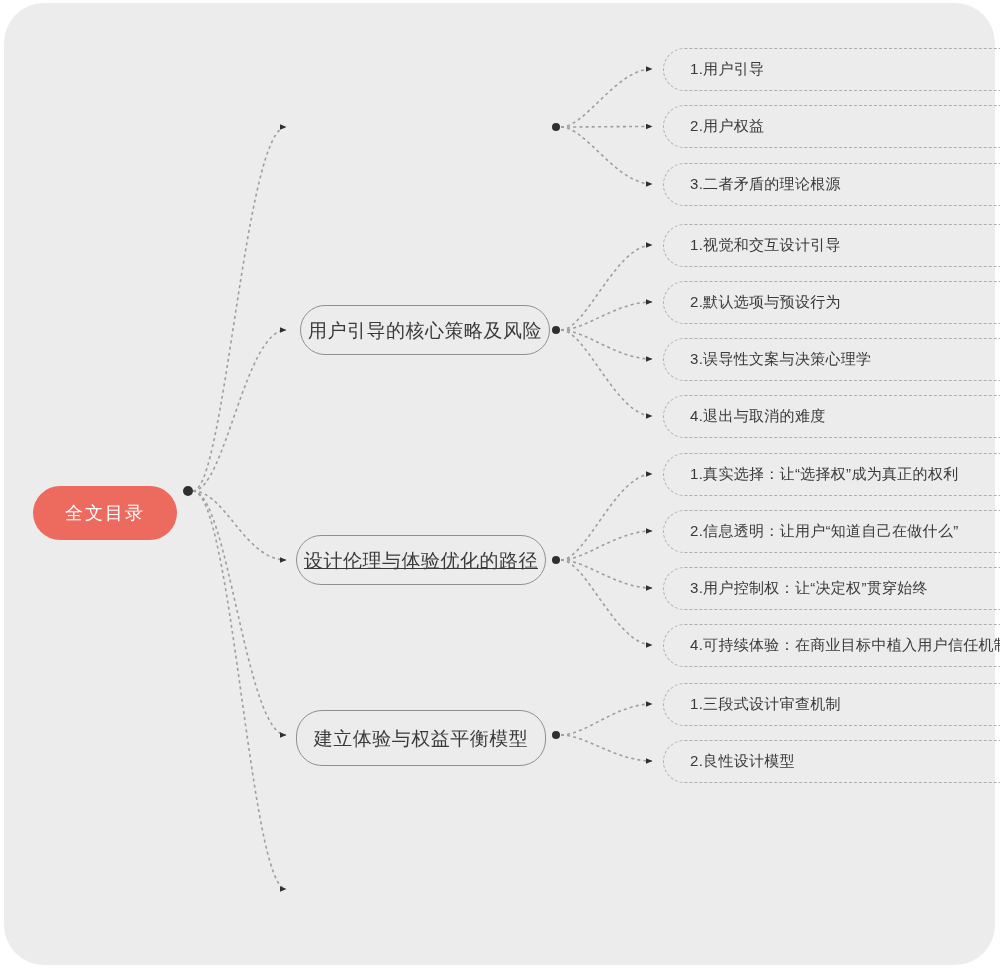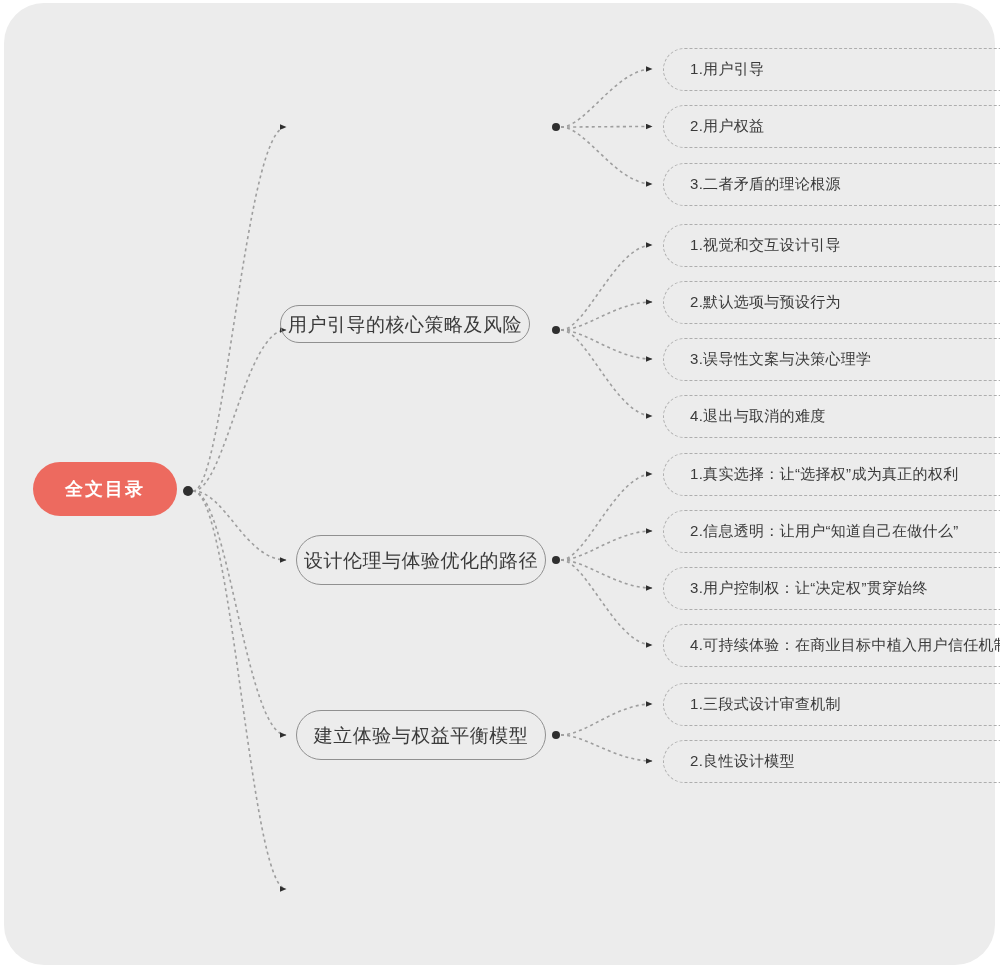--- a/index.html
+++ b/index.html
@@ -12,22 +12,23 @@
     position:absolute;left:4px;top:3px;right:5px;bottom:13px;
     border-radius:40px;background:#ECECEC;
   }
   svg.connectors{position:absolute;left:0;top:0;width:1000px;height:978px;pointer-events:none;}
   .node{
     position:absolute;display:flex;align-items:center;justify-content:center;
     box-sizing:border-box;text-align:center;white-space:pre-line;
     color:#3a3a3a;
   }
   .node.root{
-    border-radius:27px;color:#ffffff;font-size:18px;font-weight:700;
+    border-radius:27px;color:#ffffff;font-size:18px;font-weight:400;
     letter-spacing:2px;
+    margin-top:24px;
   }
   .node.branch{
     border:1.5px solid #909090;border-radius:26px;background:transparent;
     font-size:19px;font-weight:500;letter-spacing:0.5px;line-height:33px;
   }
   .node.leaf{
     border:1.2px dashed #AEAEAE;border-radius:22px;background:transparent;
     justify-content:flex-start;padding-left:26px;font-size:15px;font-weight:500;
     letter-spacing:0.3px;
   }
@@ -73,23 +74,23 @@
       <circle cx="188" cy="491" r="5"></circle>
       <circle cx="556" cy="127" r="4"></circle>
       <circle cx="556" cy="330" r="4"></circle>
       <circle cx="556" cy="560" r="4"></circle>
       <circle cx="556" cy="735" r="4"></circle>
     </g>
   </svg>
 
   <div class="node root" style="left: 33px; top: 462px; width: 144px; height: 54px; background: rgb(237, 106, 95);">全文目录</div>
 
-  <div class="node branch" style="left:280px;top:305px;width:250px;height:38px;">用户引导的核心策略及风险</div>
-  <div class="node branch" style="left:296px;top:535px;width:250px;height:50px;">设计伦理与体验优化的路径</div>
-  <div class="node branch" style="left:296px;top:710px;width:250px;height:50px;">建立体验与权益平衡模型</div>
+  <div class="node branch" style="left:300px;top:305px;width:250px;height:50px;">用户引导的核心策略及风险</div>
+  <div class="node branch" style="left:296px;top:535px;width:250px;height:50px;text-decoration:underline;">设计伦理与体验优化的路径</div>
+  <div class="node branch" style="left:296px;top:710px;width:250px;height:56px;">建立体验与权益平衡模型</div>
 
   <div class="node leaf" style="left:663px;top:47.5px;width:380px;height:43px;">1.用户引导</div>
   <div class="node leaf" style="left:663px;top:105px;width:380px;height:43px;">2.用户权益</div>
   <div class="node leaf" style="left:663px;top:162.5px;width:380px;height:43px;">3.二者矛盾的理论根源</div>
 
   <div class="node leaf" style="left:663px;top:223.5px;width:380px;height:43px;">1.视觉和交互设计引导</div>
   <div class="node leaf" style="left:663px;top:280.5px;width:380px;height:43px;">2.默认选项与预设行为</div>
   <div class="node leaf" style="left:663px;top:337.5px;width:380px;height:43px;">3.误导性文案与决策心理学</div>
   <div class="node leaf" style="left:663px;top:394.5px;width:380px;height:43px;">4.退出与取消的难度</div>
 

